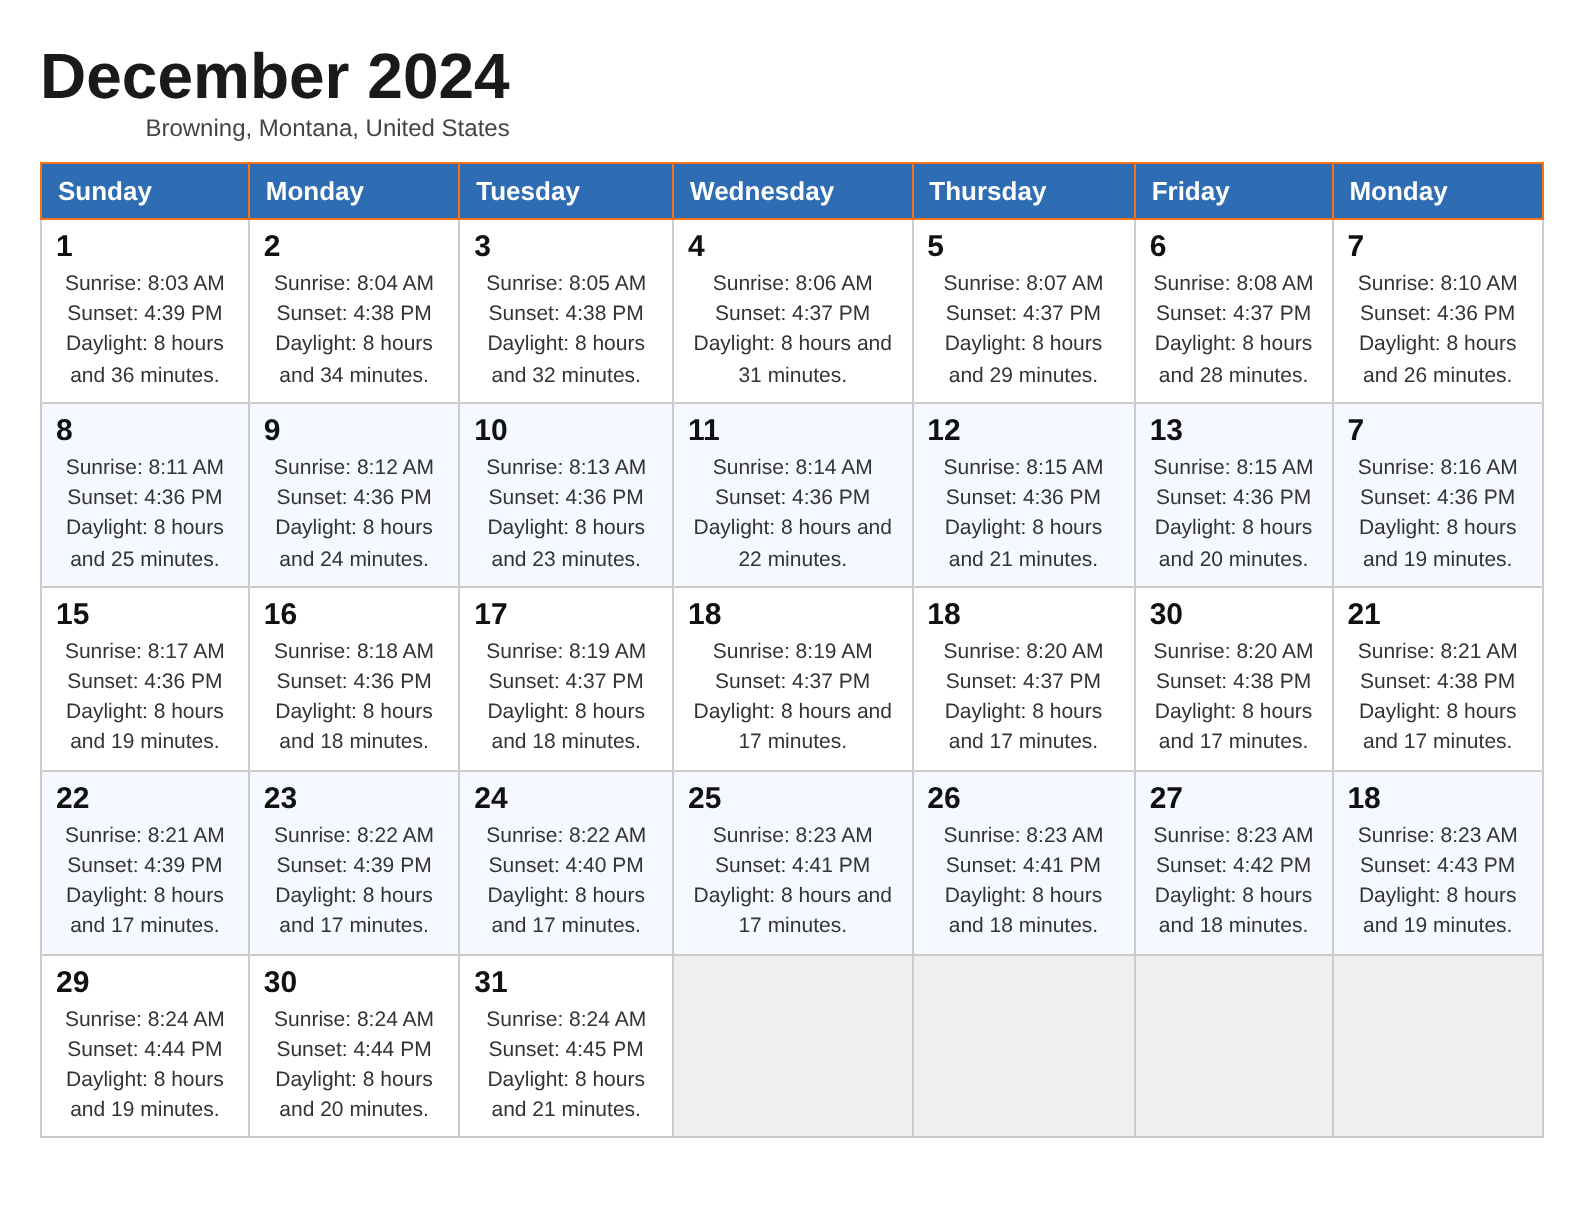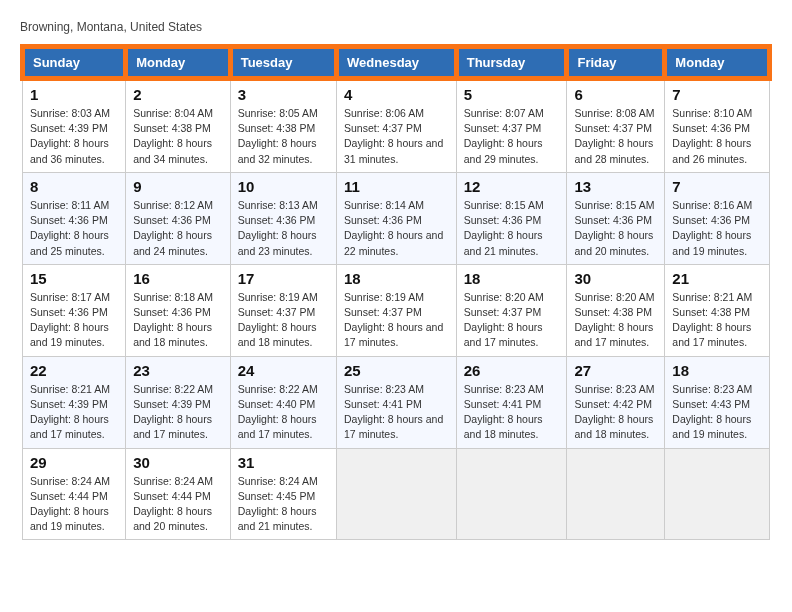--- a/index.html
+++ b/index.html
@@ -51,21 +51,21 @@
       border-collapse: collapse;
       font-size: 11px;
     }
     thead tr th {
       background-color: #2e6db4;
       color: #fff;
       text-align: left;
       padding: 6px 8px;
       font-size: 13px;
       font-weight: bold;
-      border: 5px solid #f97316;
+      border: 1px solid #f97316;
     }
     tbody tr td {
       border: 1px solid #ccc;
       padding: 5px 7px;
       vertical-align: top;
       background: #fff;
       min-height: 70px;
     }
     tbody tr:nth-child(even) td {
       background: #f5f8ff;
@@ -73,30 +73,32 @@
     .day-num {
       font-size: 15px;
       font-weight: bold;
       margin-bottom: 3px;
       color: #111;
     }
     .day-info {
       color: #333;
       font-size: 10.5px;
       line-height: 1.45;
+      text-align: center;
     }
     .empty-cell {
       background: #f0f0f0 !important;
     }
   </style>
 </head>
 <body>
 
 <div class="header">
   <div class="title-block">
+    <div class="main-title">December 2024</div>
     <div class="sub-title">Browning, Montana, United States</div>
   </div>
 </div>
 
 <table>
   <thead>
     <tr id="header-row">
         <th>Sunday</th>
         <th>Monday</th>
         <th>Tuesday</th>

